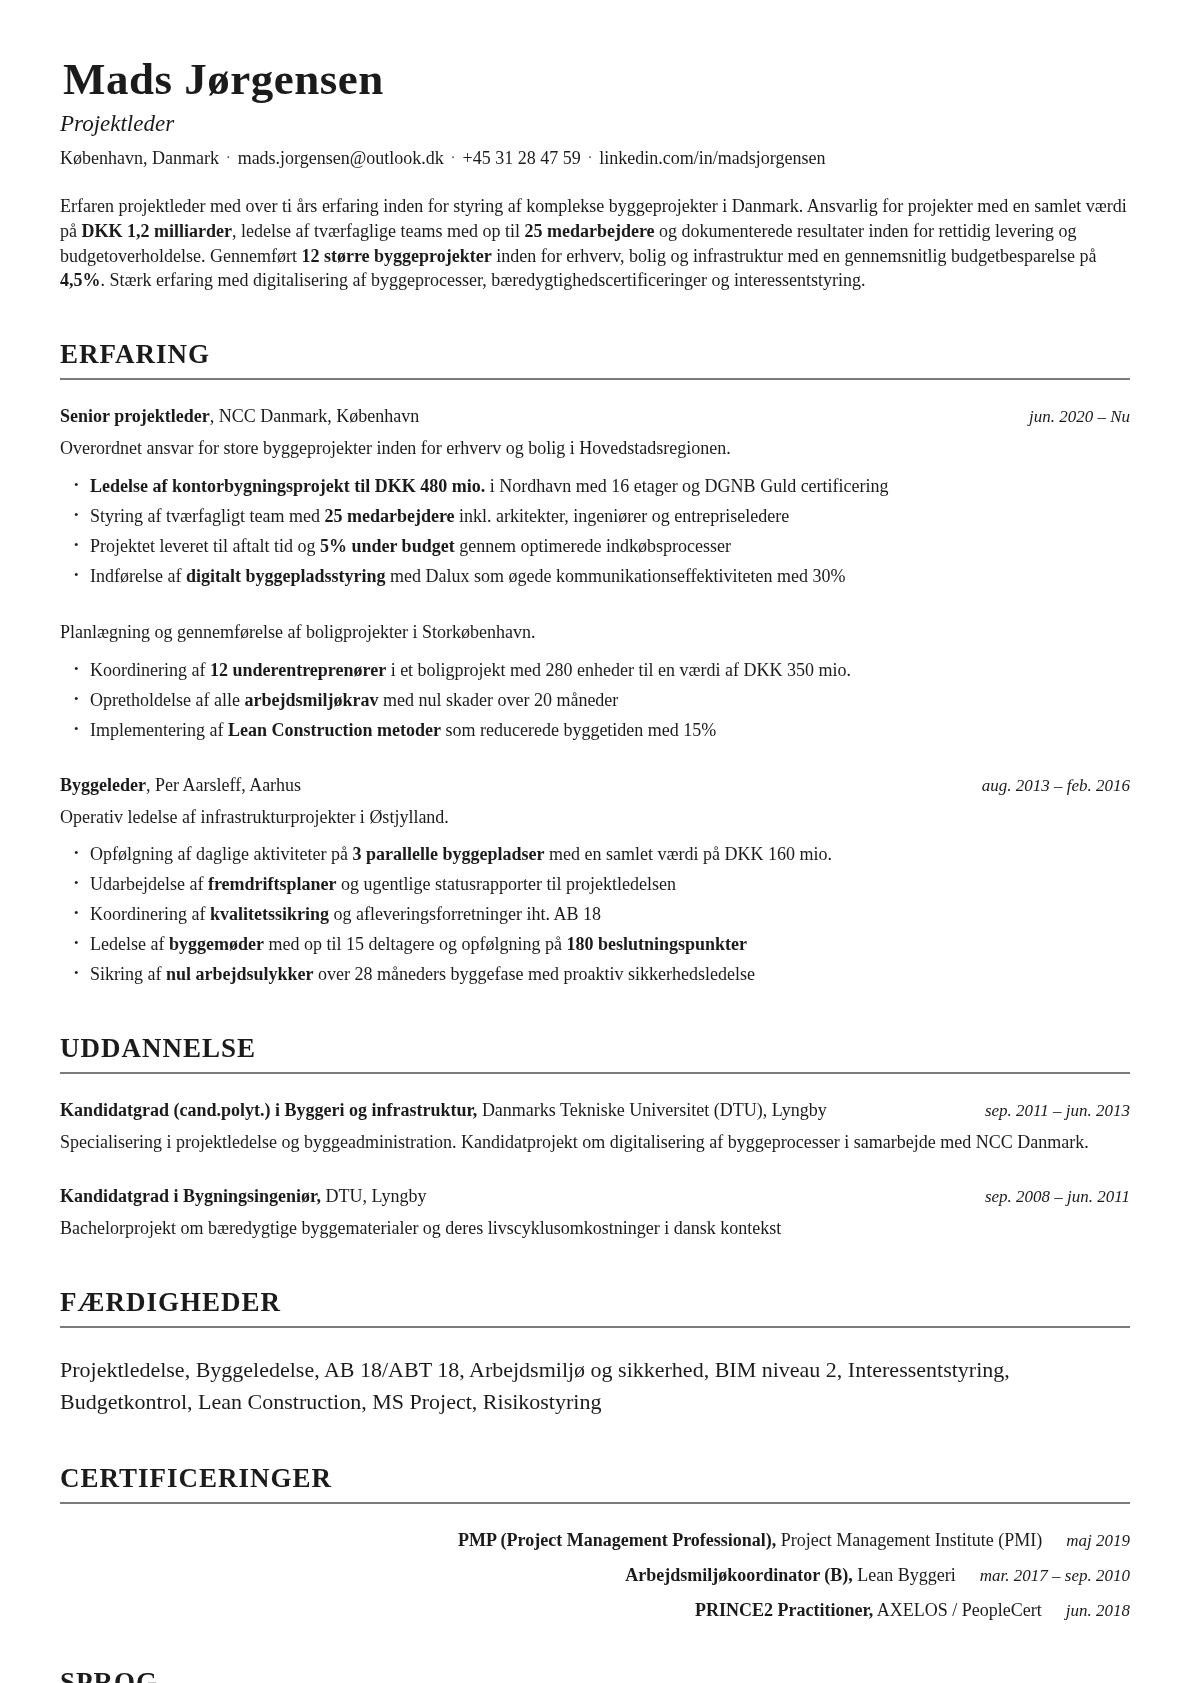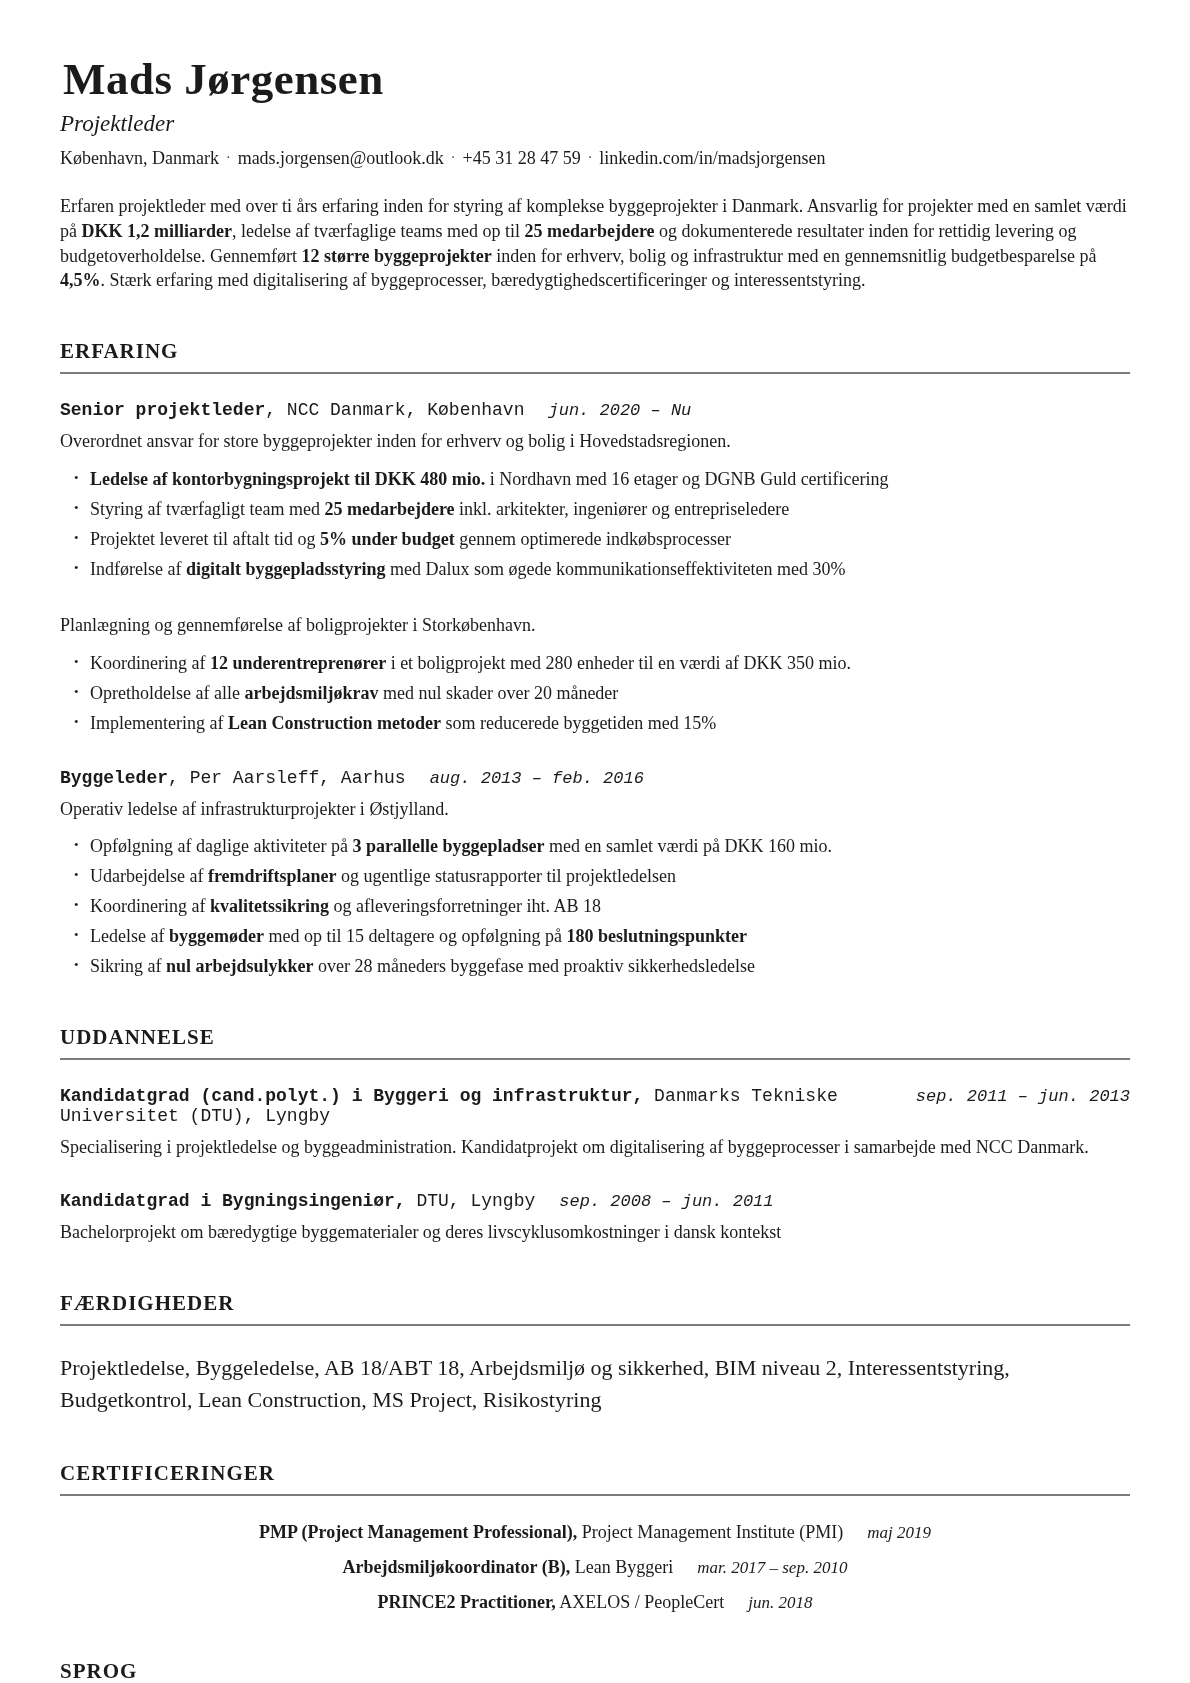--- a/index.html
+++ b/index.html
@@ -14,37 +14,37 @@
   .name { font-size: 45px; font-weight: 700; letter-spacing: .5px; line-height: 1.02; margin: 3px; }
   .role { font-size: 23px; font-style: italic; margin-top: 8px; }
   .contact { font-size: 18px; margin-top: 11px; }
   .contact .sep { margin: 0 7px; font-size: 14px; vertical-align: 2px; color: #3a3a3a; }
 
   .summary { margin-top: 25px; font-size: 18px; line-height: 1.38; max-width: 1070px; }
 
   .b { font-weight: 700; }
 
   .section { margin-top: 46px; }
-  .section-heading { font-size: 21px; font-weight: 700; letter-spacing: 1px; margin: 0; }
+  .section-heading { font-size: 27px; font-weight: 700; letter-spacing: 1px; margin: 0; }
   .section-rule { border: none; border-top: 2px solid #7b7b7b; margin: 8px 0 0 0; }
   .section-body { margin-top: 26px; }
 
   .entry { margin-bottom: 32px; }
   .entry:last-child { margin-bottom: 0; }
-  .entry-head { display: flex; justify-content: flex-start; align-items: baseline; font-size: 18px; font-family: Liberation Mono, monospace; }
+  .entry-head { display: flex; justify-content: space-between; align-items: baseline; font-size: 18px; }
   .dates { font-style: italic; font-size: 17px; white-space: nowrap; margin-left: 24px; flex: 0 0 auto; }
   .desc { margin-top: 9px; font-size: 18px; line-height: 1.38; }
 
   ul.bullets { margin: 13px 0 0 0; padding: 0 0 0 30px; list-style: none; }
   ul.bullets li { font-size: 18px; line-height: 1.38; margin-bottom: 5px; position: relative; }
   ul.bullets li::before { content: "\2022"; position: absolute; left: -16px; top: 2px; font-size: 13px; color: #1b1b1b; }
 
   .plain-text { font-size: 22px; line-height: 1.42; margin: 0; max-width: 1070px; }
 
-  .cert-row { display: flex; justify-content: center; align-items: baseline; font-size: 18px; margin-bottom: 14px; }
+  .cert-row { display: flex; justify-content: flex-end; align-items: baseline; font-size: 18px; margin-bottom: 14px; }
   .cert-row:last-child { margin-bottom: 0; }
 </style>
 </head>
 <body>
 
 <div class="page">
 
   <h1 class="name">Mads Jørgensen</h1>
   <div class="role">Projektleder</div>
   <div class="contact">

